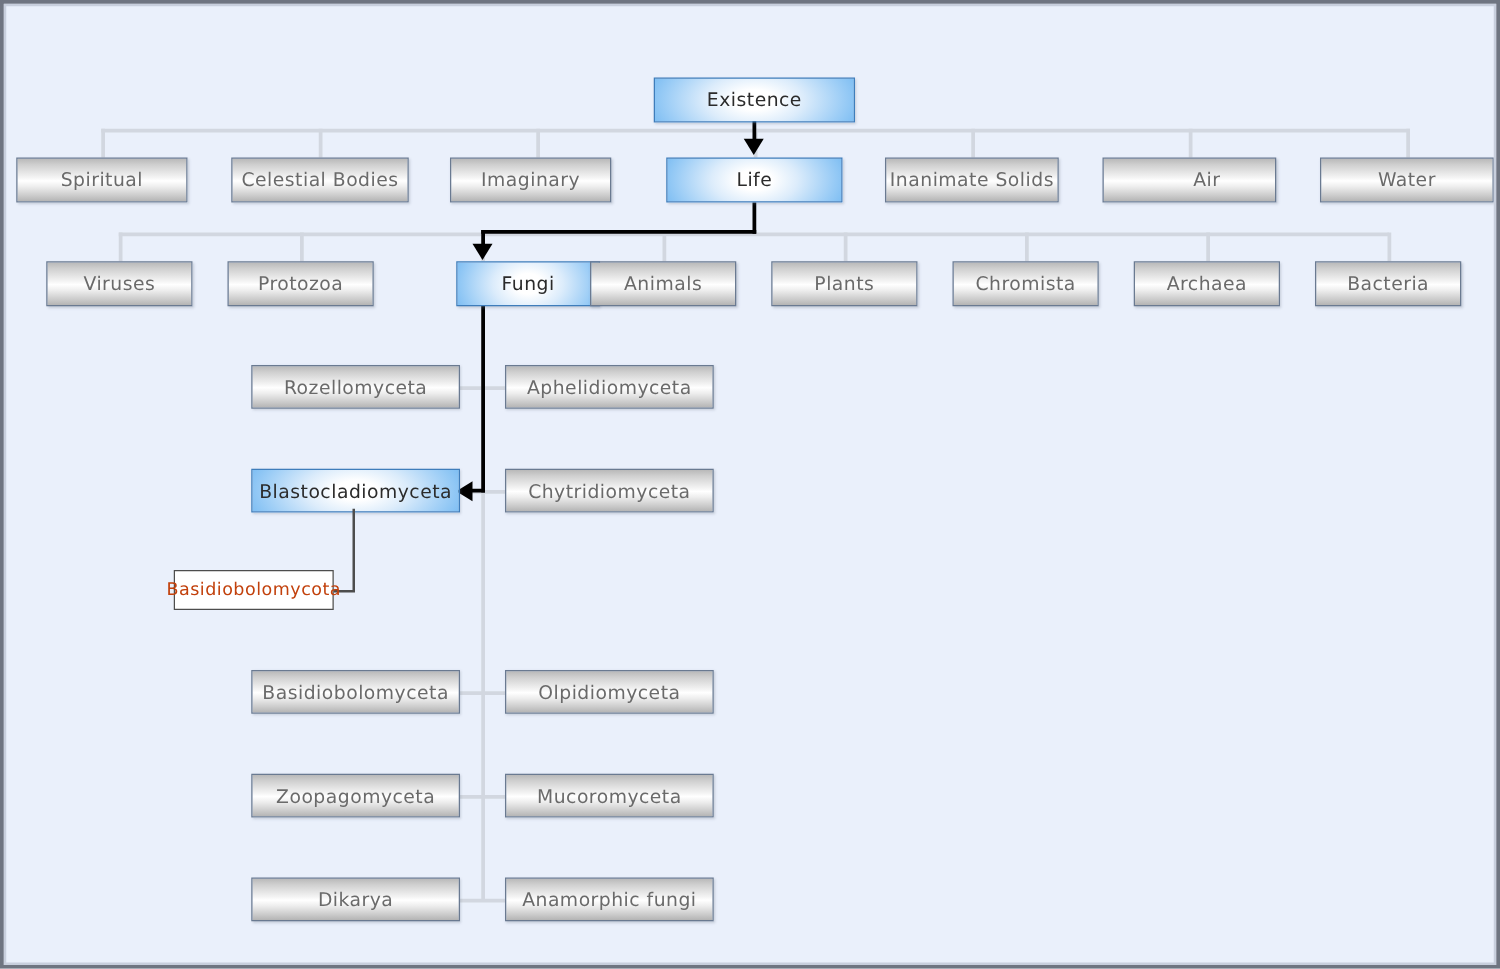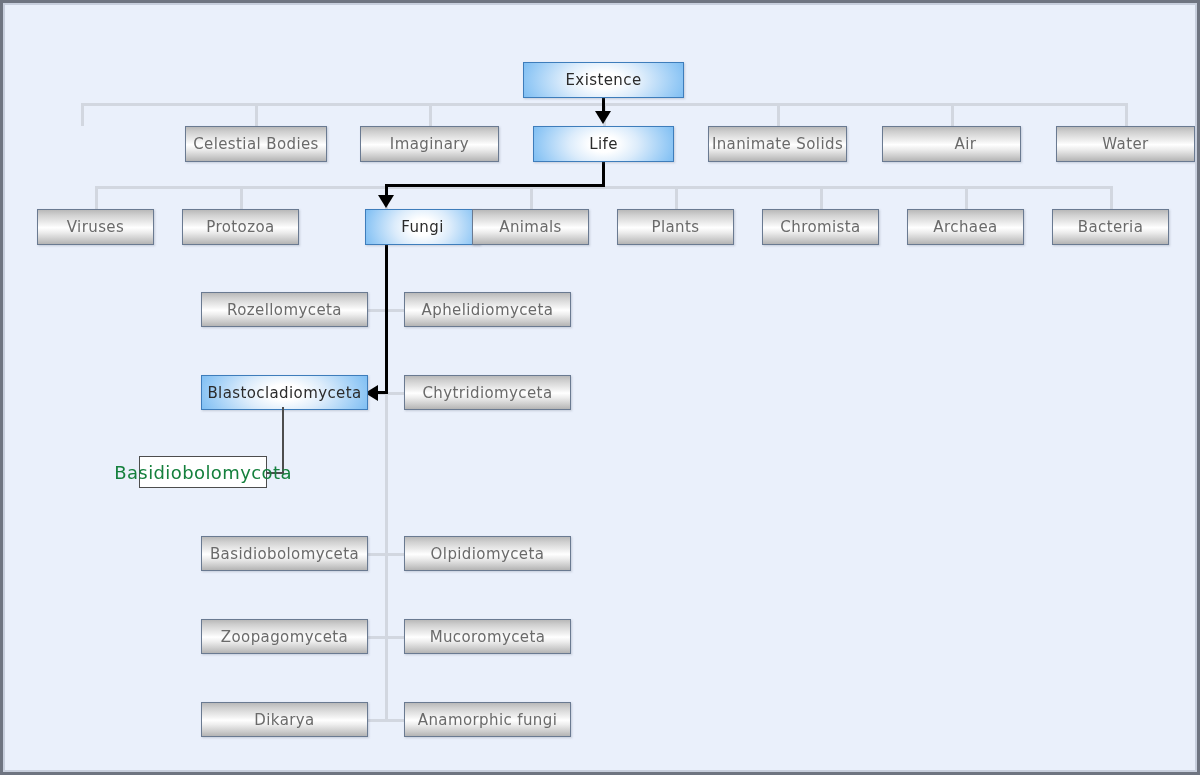--- a/index.html
+++ b/index.html
@@ -102,22 +102,22 @@
         #ffffff 16%,
         #dcecfb 40%,
         #9ccdf6 72%,
         #66b2f0 100%);
     color: #2b2b2b;
     border-color: #3e7dbb;
   }
   .node.callout {
     background: #ffffff;
     border: 1px solid #4d4d4d;
-    color: #15803d;
-    font-size: 18px;
+    color: #c2410c;
+    font-size: 14px;
     box-shadow: none;
     z-index: 12;
   }
   .callout-line {
     position: absolute;
     background: #4d4d4d;
     z-index: 11;
   }
   .callout-line.h { height: 2px; }
   .callout-line.v { width: 2px; }
@@ -166,24 +166,27 @@
     <div class="path h" style="left:369px; top:388px; width:16px;"></div>
     <div class="arrow-left" style="left:362px; top:382px;"></div>
 
     <div class="callout-line v" style="left:279px; top:404px; height:66px;"></div>
     <div class="callout-line h" style="left:263px; top:469px; width:18px;"></div>
 
     <div class="node blue" style="left:520px; top:39px; width:161px; height:36px;margin-top:20px;">
       <span>Existence</span>
     </div>
 
+    <div class="node grey" style="left:10px; top:123px; width:137px; height:36px;">
+      <span>Spiritual</span>
+    </div>
     <div class="node grey" style="left:182px; top:123px; width:142px; height:36px;">
       <span>Celestial Bodies</span>
     </div>
-    <div class="node grey" style="left:357px; top:123px; width:139px; height:36px;">
+    <div class="node grey" style="left:357px; top:123px; width:129px; height:36px;">
       <span>Imaginary</span>
     </div>
     <div class="node blue" style="left:530px; top:123px; width:141px; height:36px;">
       <span>Life</span>
     </div>
     <div class="node grey" style="left:705px; top:123px; width:139px; height:36px;">
       <span>Inanimate Solids</span>
     </div>
     <div class="node grey" style="left:879px; top:123px; width:139px; height:36px;padding-left:28px;">
       <span>Air</span>

